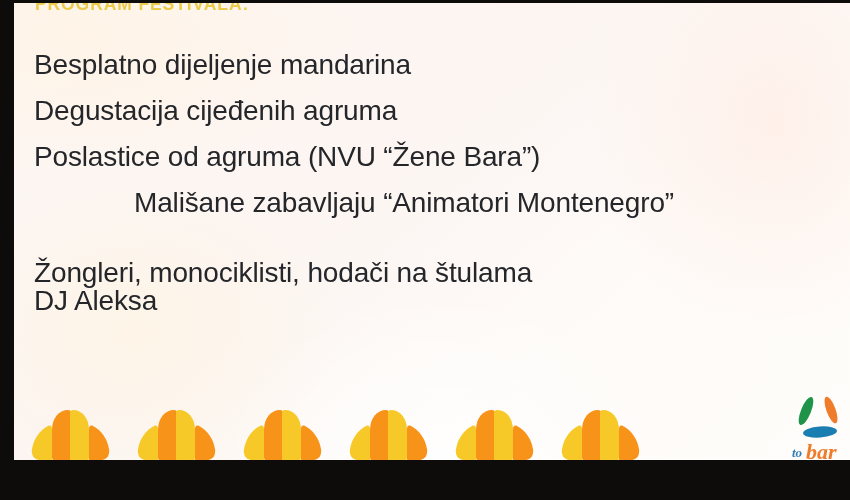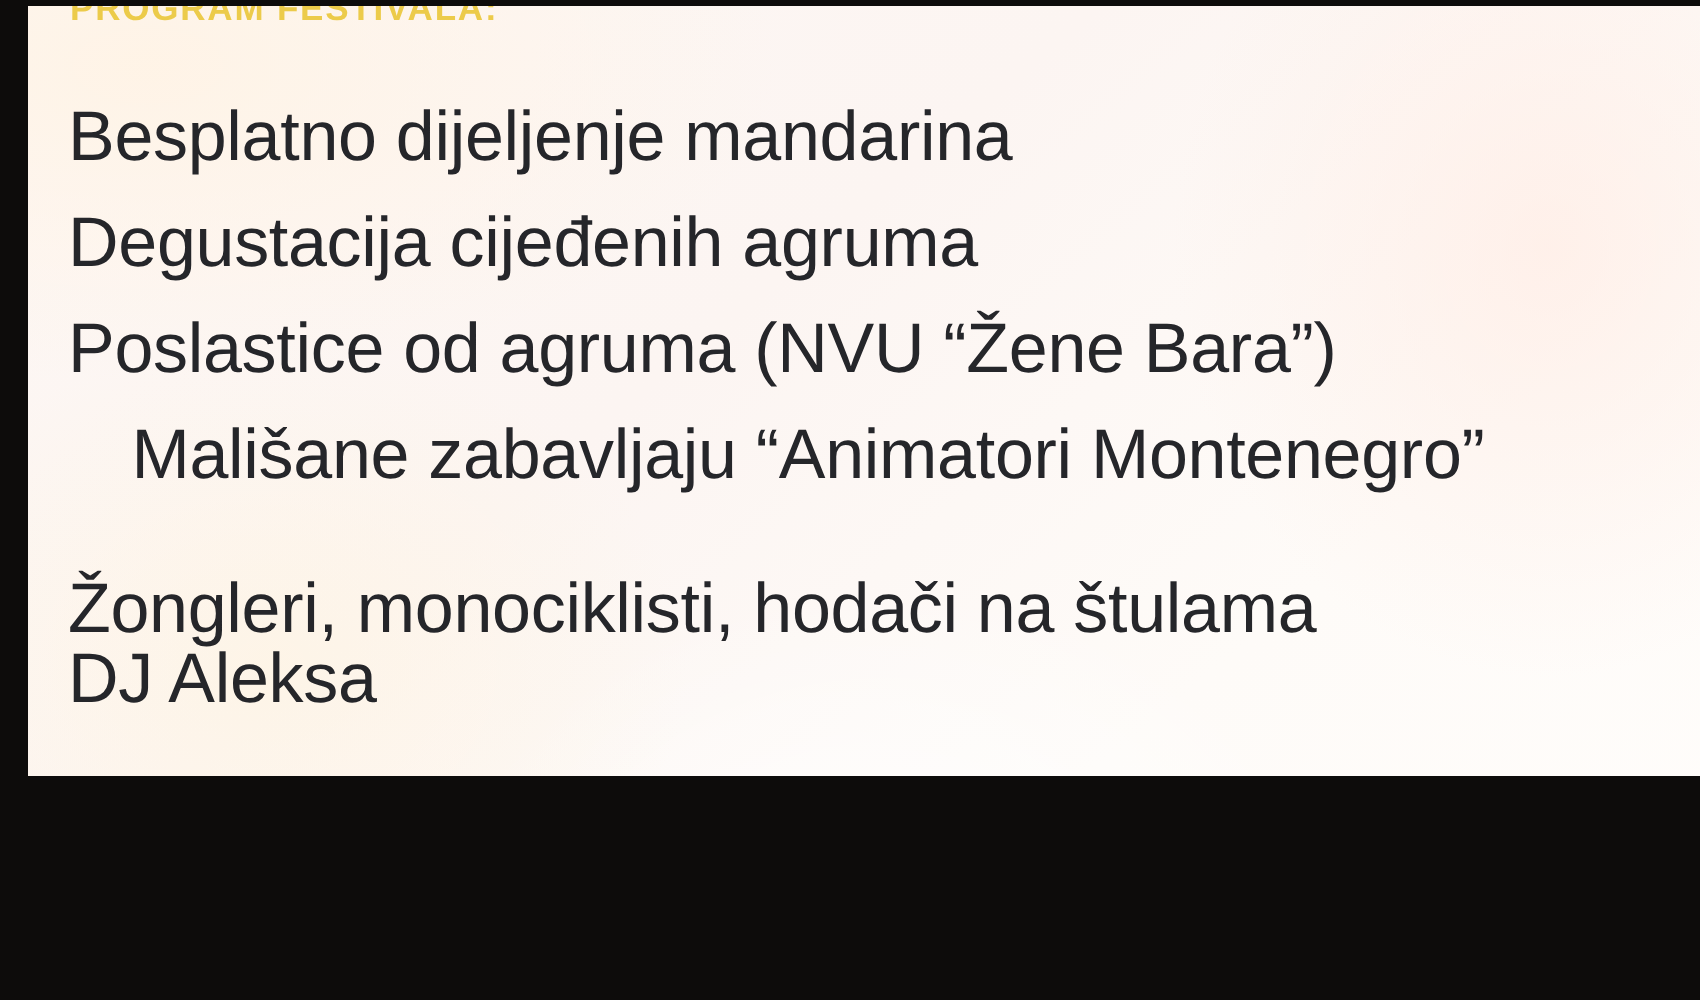--- a/index.html
+++ b/index.html
@@ -8,21 +8,21 @@
     width: 850px;
     height: 500px;
     overflow: hidden;
     background: #0d0c0b;
     font-family: "Liberation Sans", sans-serif;
   }
 
   #poster {
     position: relative;
     width: 850px;
-    height: 388px;
+    height: 460px;
     background: #0d0c0b;
     overflow: hidden;
   }
 
   
   #card {
     position: absolute;
     left: 14px;
     top: 3px;
     width: 836px;
@@ -61,21 +61,21 @@
   
   #list {
     position: absolute;
     left: 20px;
     top: 48px;
     width: 740px;
     z-index: 3;
   }
   .item {
     color: #25262a;
-    font-size: 35px;
+    font-size: 28px;
     font-weight: 400;
     line-height: 1.0;
     letter-spacing: -0.15px;
     white-space: nowrap;
   }
   .item.g0 { margin-bottom: 18px; }
   .item.g1 { margin-bottom: 18px; }
   .item.g2 { margin-bottom: 18px; }
   .item.g3 { margin-bottom: 42px; text-align: center; }
   .item.g4 { }

